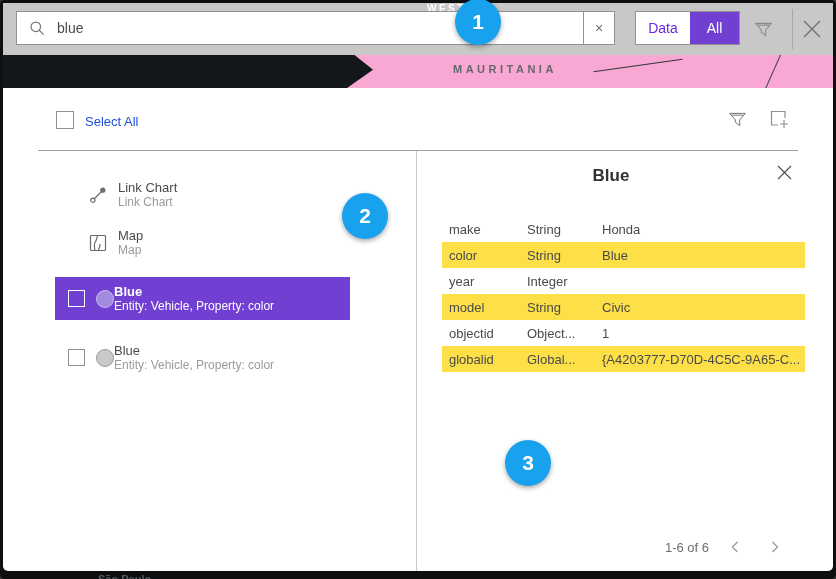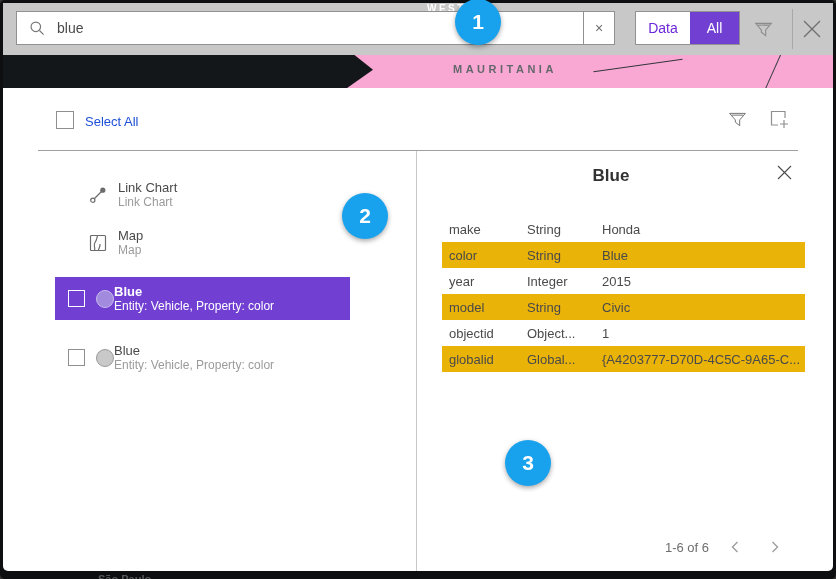--- a/index.html
+++ b/index.html
@@ -52,21 +52,21 @@
   .r-title{font-size:13px;color:#4a4a4a;}
   .r-sub{font-size:12px;color:#9b9b9b;}
   .result-item.selected .r-title{color:#fff;font-weight:bold;}
   .result-item.selected .r-sub{color:#fff;}
 
   
   .detail-title{margin-top:15px;padding-right:28px;text-align:center;font-size:17px;font-weight:600;color:#323232;}
   .detail-close{position:absolute;right:40px;top:13px;cursor:pointer;}
   .detail-table{margin:30px 28px 0 25px;}
   .dt-row{display:grid;grid-template-columns:78px 75px 1fr;align-items:center;height:26px;font-size:13px;color:#4a4a4a;}
-  .dt-row.shaded{background:#eab308;}
+  .dt-row.shaded{background:#fde047;}
   .dt-head{color:#4a4a4a;height:30px;border-bottom:1px solid #c9c9c9;margin-bottom:2px;}
   .dt-cell{padding-left:7px;white-space:nowrap;overflow:hidden;}
   .pagination{position:absolute;right:44px;bottom:14px;display:flex;align-items:center;}
   .pg-label{font-size:13px;color:#6e6e6e;}
   .pg-btn{width:28px;height:20px;display:flex;align-items:center;justify-content:center;cursor:pointer;margin-left:12px;}
 
   
   .bottom-strip{position:absolute;left:3px;right:3px;bottom:0;height:8px;background:#0d0e0f;overflow:hidden;}
   .bottom-label{position:absolute;left:95px;top:2px;font-size:11px;color:#55585a;font-weight:bold;}
 
@@ -214,21 +214,20 @@
             <div class="dt-cell">Honda</div>
           </div>
           <div class="dt-row shaded">
             <div class="dt-cell">color</div>
             <div class="dt-cell">String</div>
             <div class="dt-cell">Blue</div>
           </div>
           <div class="dt-row">
             <div class="dt-cell">year</div>
             <div class="dt-cell">Integer</div>
-            <div class="dt-cell">2015</div>
           </div>
           <div class="dt-row shaded">
             <div class="dt-cell">model</div>
             <div class="dt-cell">String</div>
             <div class="dt-cell">Civic</div>
           </div>
           <div class="dt-row">
             <div class="dt-cell">objectid</div>
             <div class="dt-cell">Object...</div>
             <div class="dt-cell">1</div>

